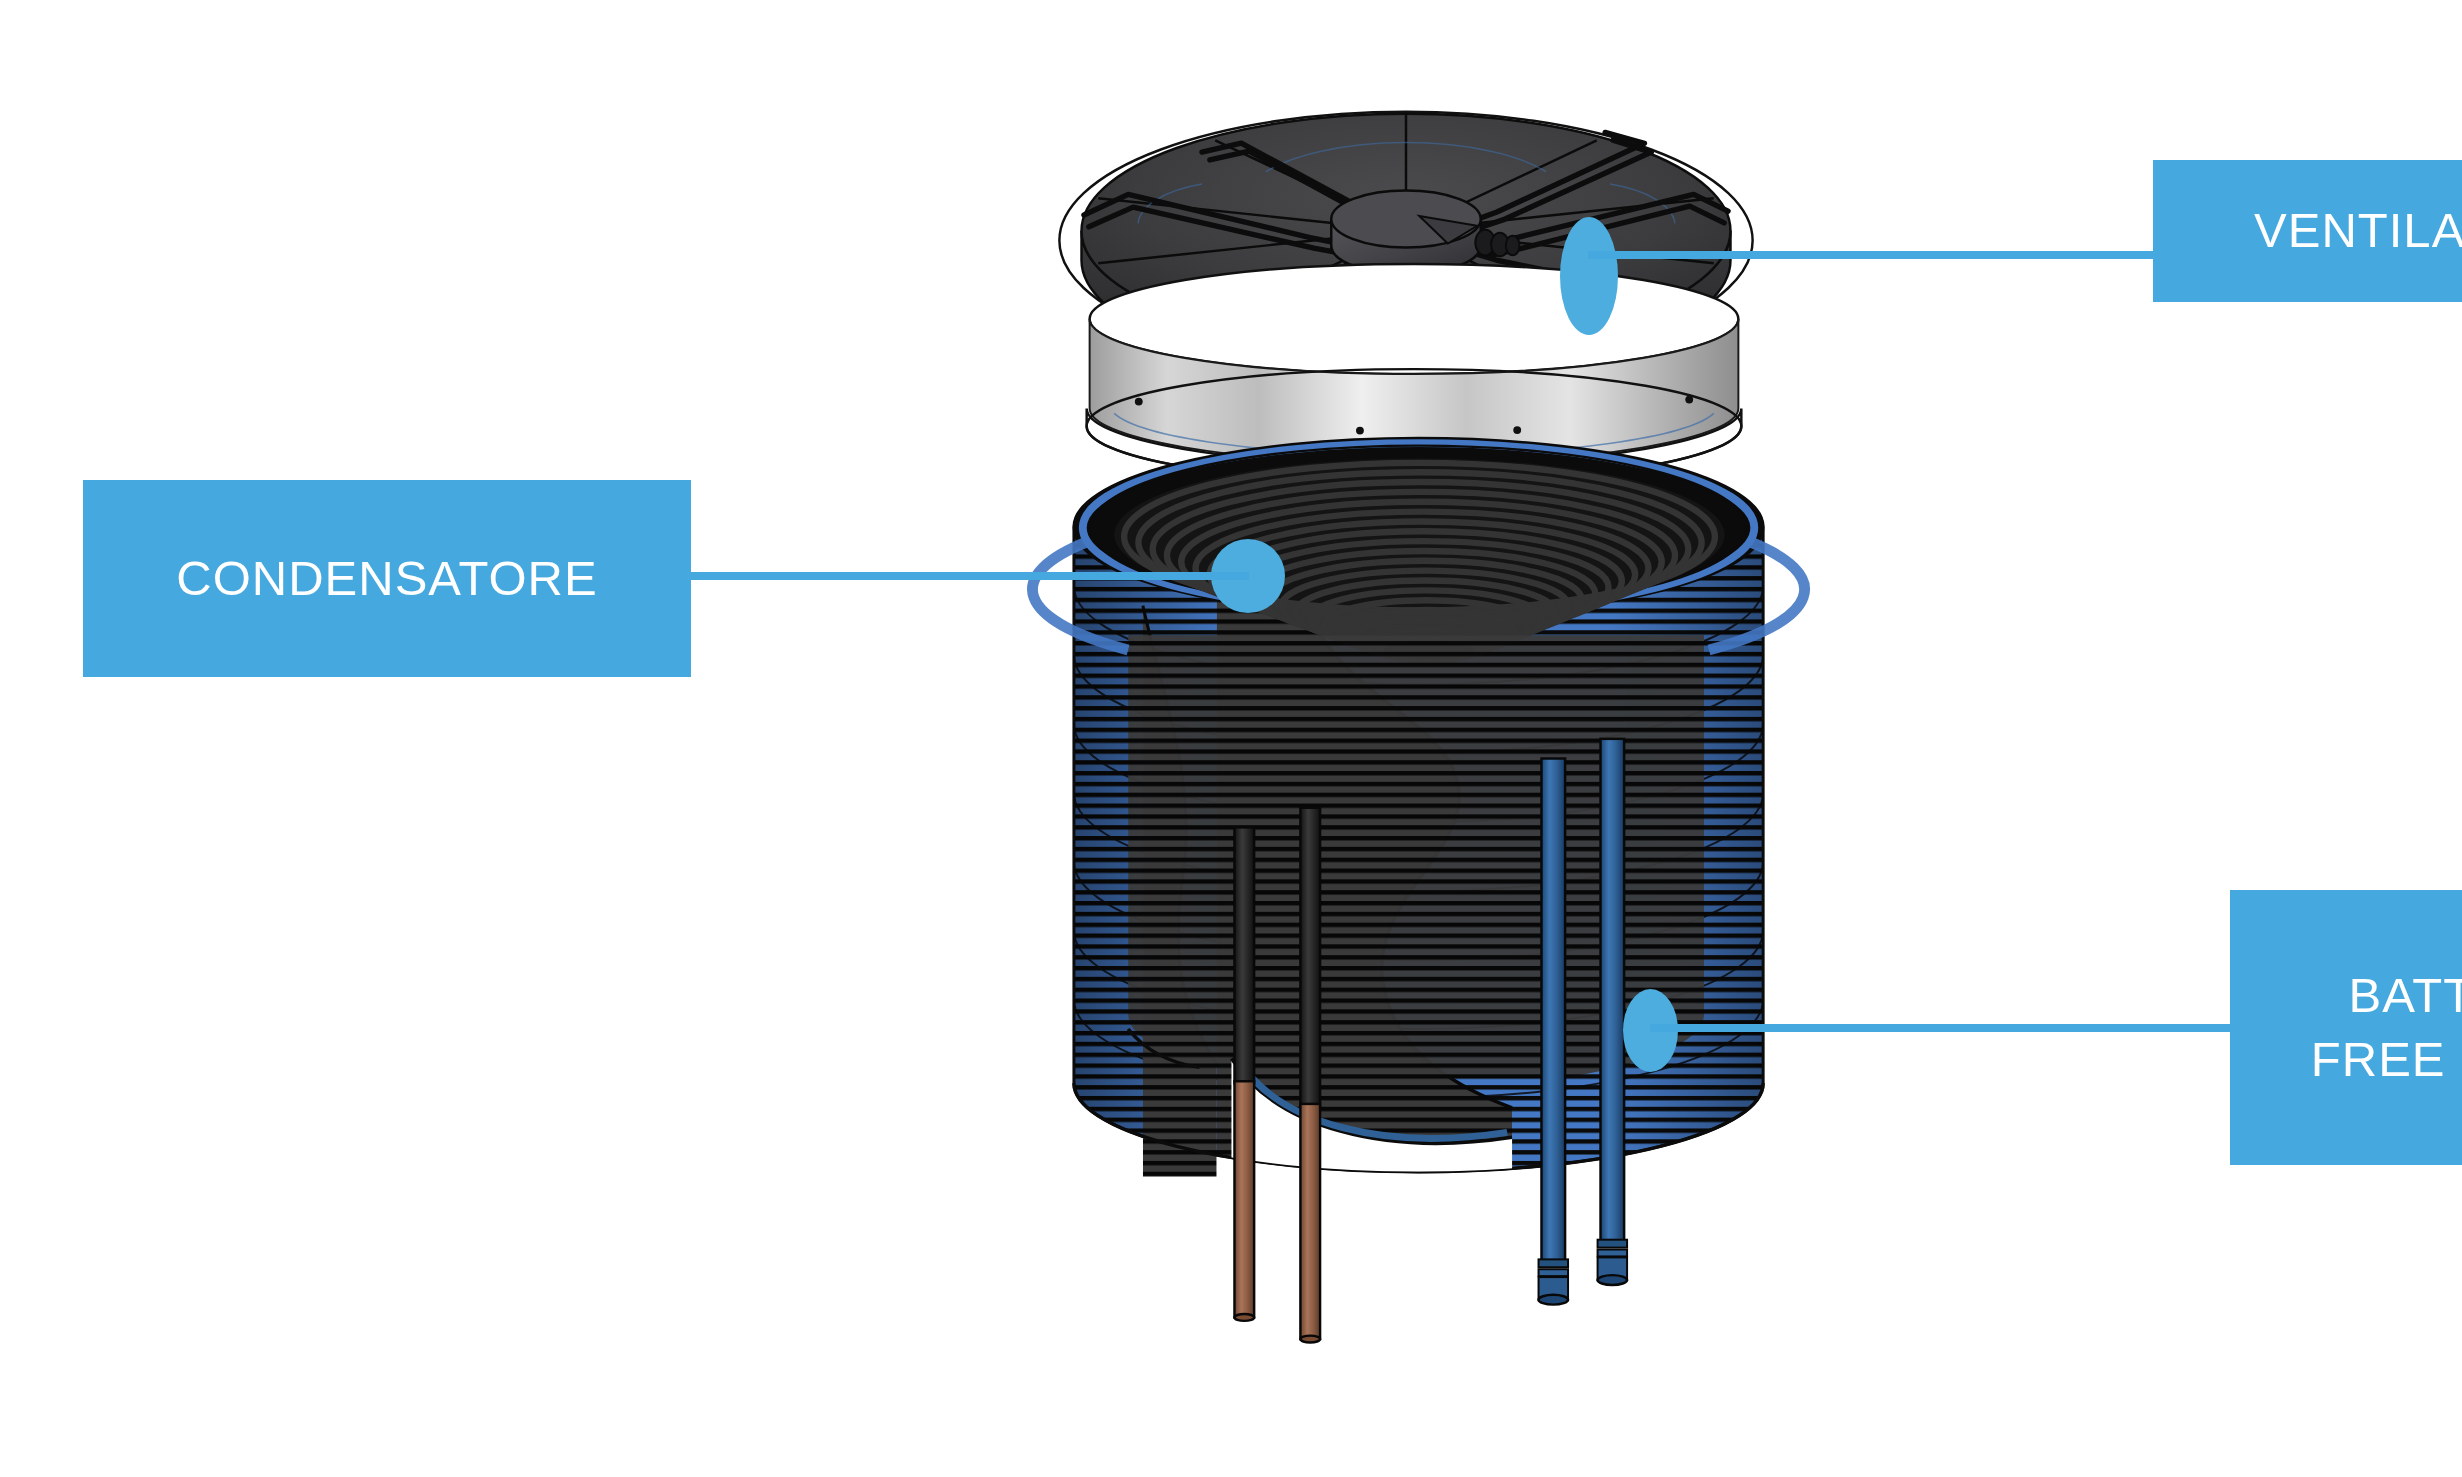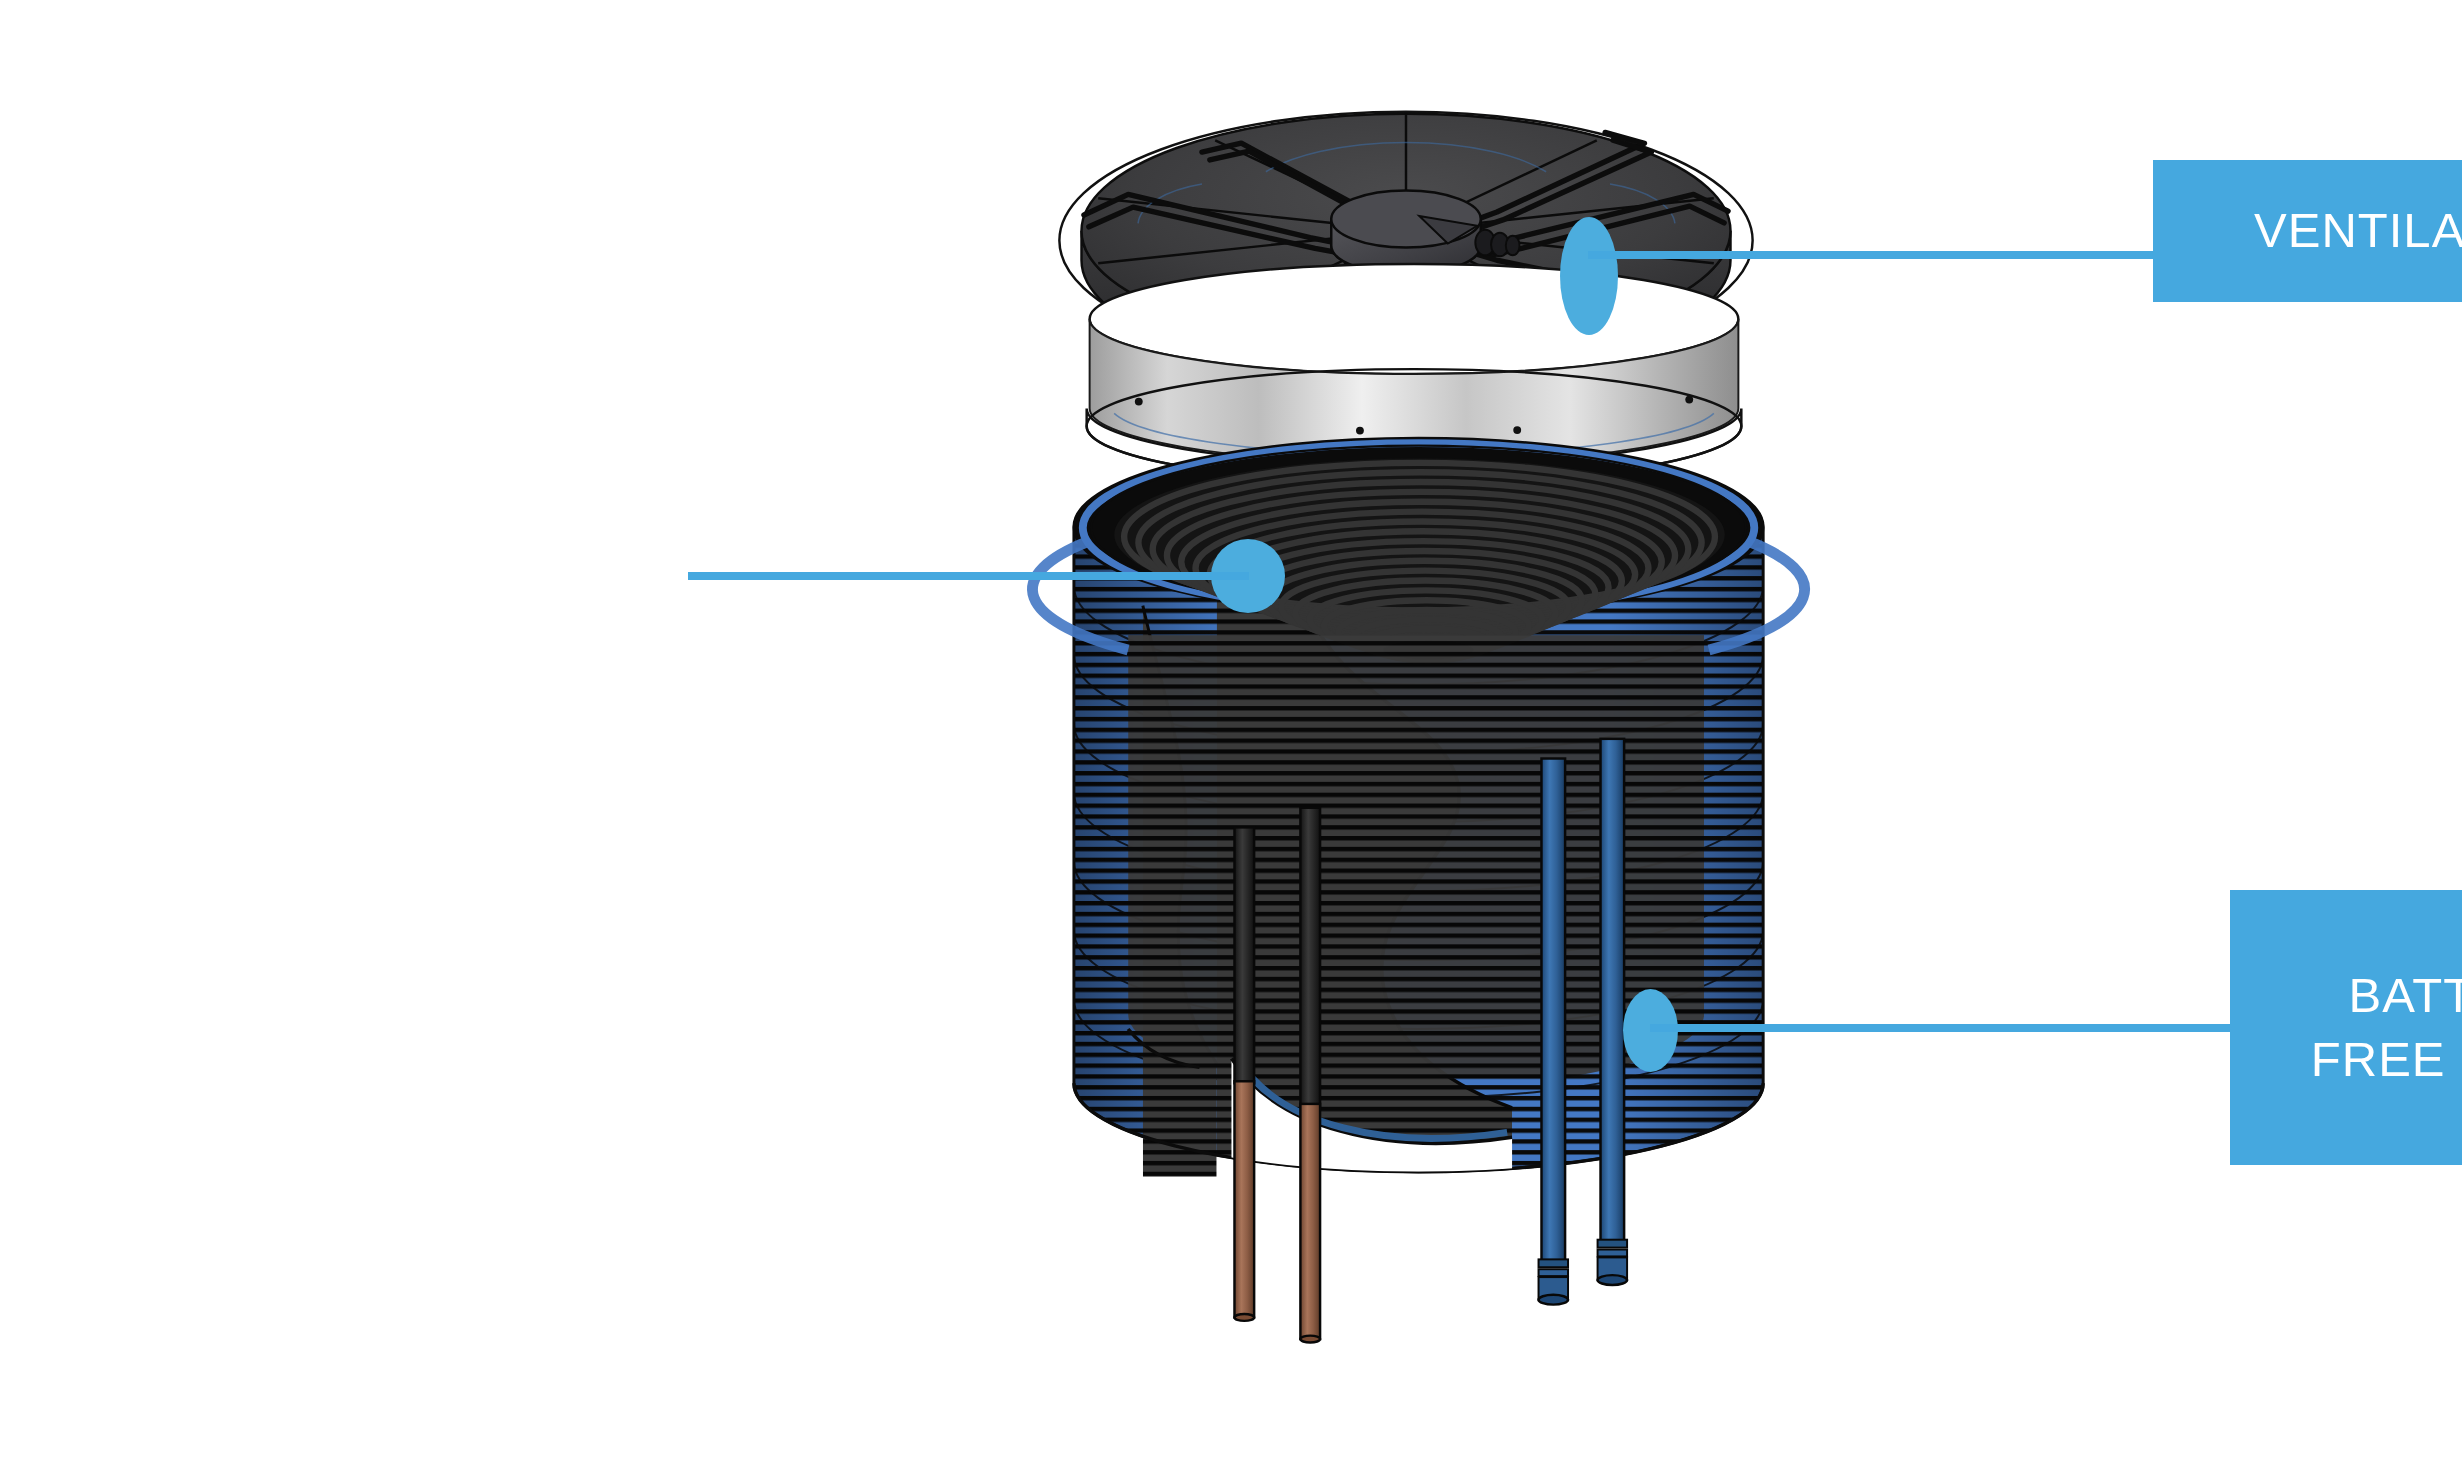--- a/index.html
+++ b/index.html
@@ -350,20 +350,23 @@
   </div>
 
   <div class="marker" id="marker-ventilatore" style="background: rgb(76, 173, 222);"></div>
   <div class="leader" id="leader-ventilatore" style="background: rgb(69, 168, 223);"></div>
   <div class="callout-box" id="box-ventilatore" style="background: rgb(69, 168, 223);">
     <span>VENTILATORE</span>
   </div>
 
   <div class="marker" id="marker-condensatore" style="background: rgb(76, 173, 222);"></div>
   <div class="leader" id="leader-condensatore" style="background: rgb(69, 168, 223);"></div>
+  <div class="callout-box" id="box-condensatore" style="background: rgb(69, 168, 223);">
+    <span>CONDENSATORE</span>
+  </div>
 
   <div class="marker" id="marker-freecooling" style="background: rgb(76, 173, 222);"></div>
   <div class="leader" id="leader-freecooling" style="background: rgb(69, 168, 223);"></div>
   <div class="callout-box" id="box-freecooling" style="background: rgb(69, 168, 223);">
     <span>BATTERIA DI</span>
     <span>FREE COOLING</span>
   </div>
 
 </div>
 

